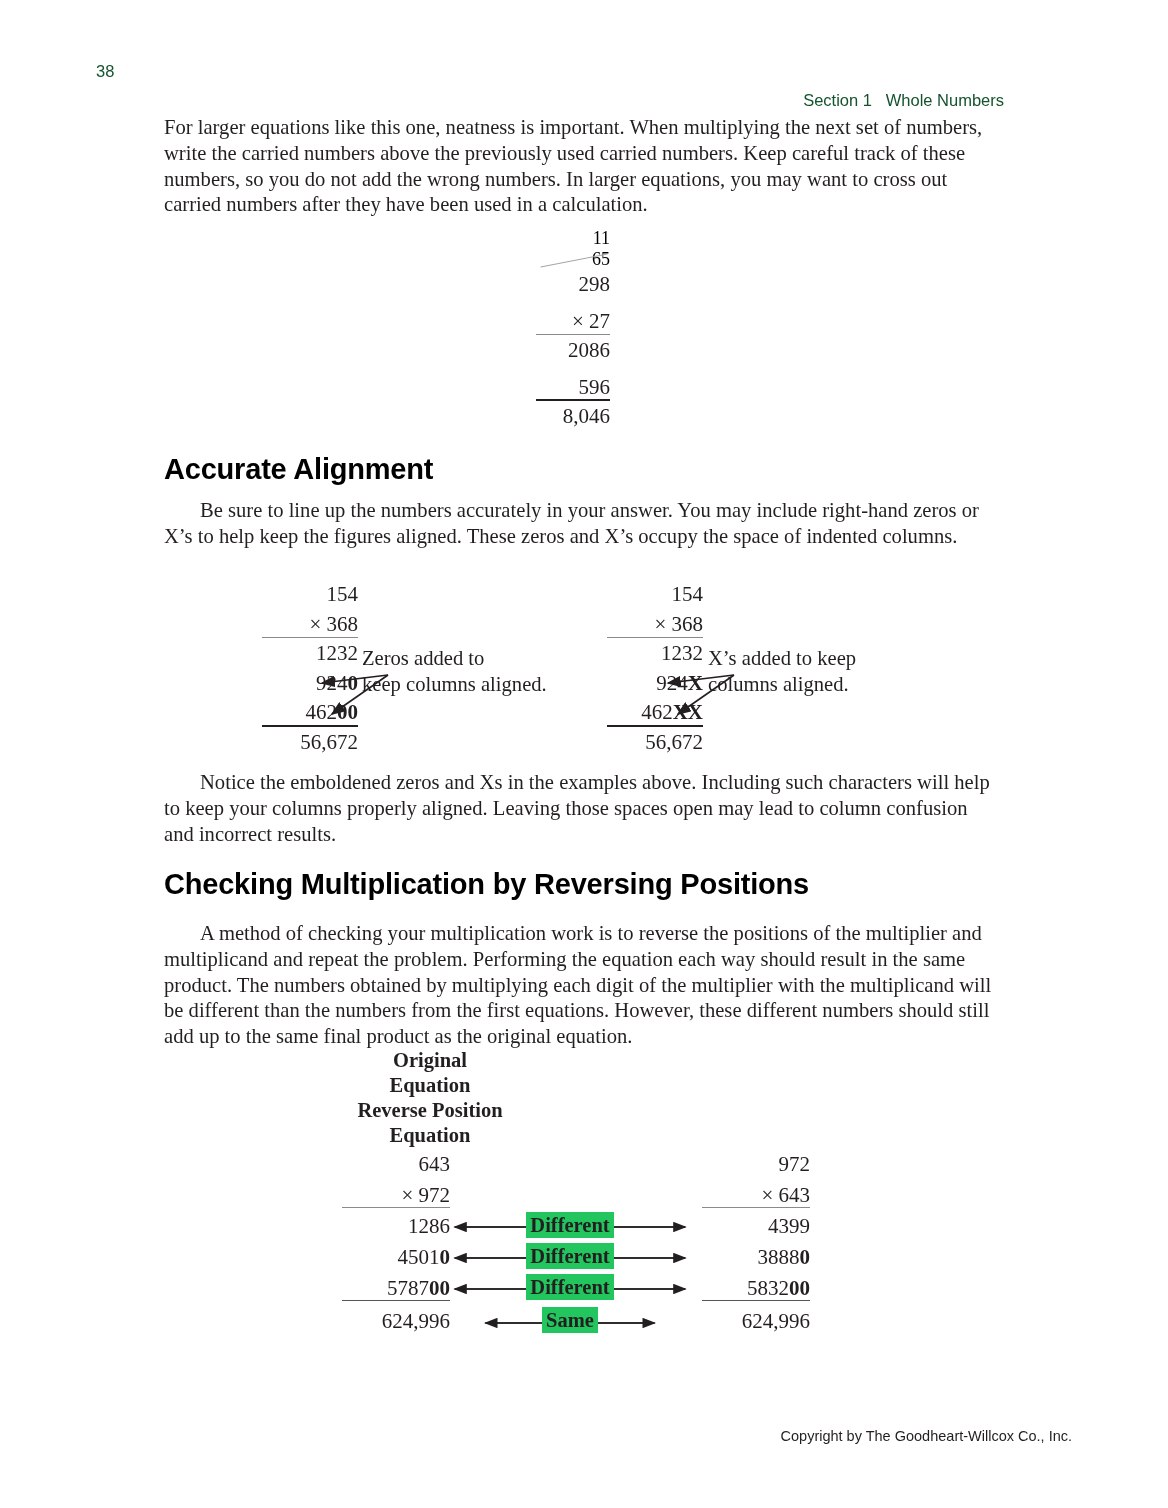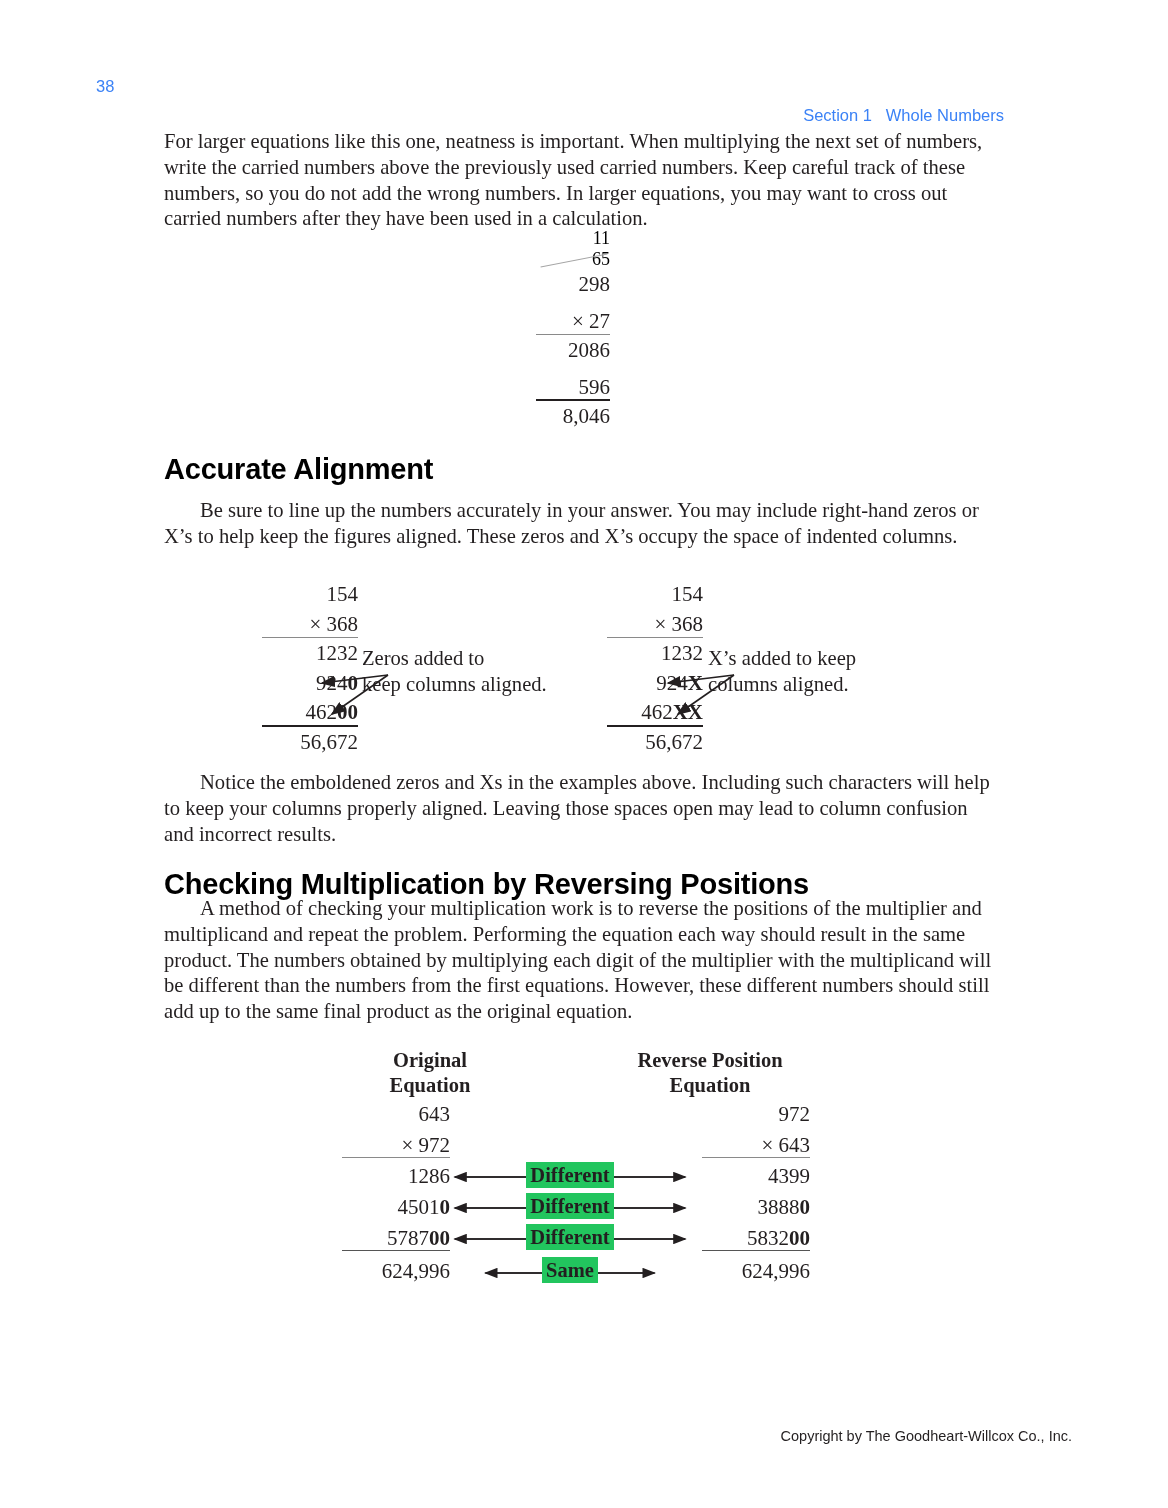--- a/index.html
+++ b/index.html
@@ -13,27 +13,27 @@
     height: 1508px;
     background: #ffffff;
     font-family: "Liberation Serif", serif;
     color: #1a1a1a;
     overflow: hidden;
   }
 
   
   .runhead {
     position: absolute;
-    top: 77px;
+    top: 62px;
     left: 96px;
     right: 96px;
     height: 24px;
     font-family: "Liberation Sans", sans-serif;
     font-size: 16.5px;
-    color: #3b82f6;
+    color: #14532d;
   }
   .runhead .folio {
     position: absolute;
     left: 0;
     top: 0;
   }
   .runhead .sectionline {
     position: absolute;
     right: 68px;
     top: 0;
@@ -144,20 +144,21 @@
     position: absolute;
     left: 330px;
     top: 1048px;
     width: 480px;
     font-size: 21px;
     color: #231f20;
   }
   #compare .hdr {
     display: flex;
     justify-content: space-between;
+    flex-direction: column;
   }
   #compare .hdr .hcell {
     width: 200px;
     text-align: center;
     font-weight: bold;
     font-size: 20.5px;
     line-height: 25px;
   }
   #compare .crow {
     display: flex;
@@ -221,21 +222,21 @@
 </head>
 <body>
 
 <div class="page">
 
   <div class="runhead">
     <span class="folio">38</span>
     <span class="sectionline">Section 1   Whole Numbers</span>
   </div>
 
-  <div class="body-col" style="top:129px;">
+  <div class="body-col" style="top:115px;">
     <p class="para">For larger equations like this one, neatness is important. When multiplying the next set of numbers, write the carried numbers above the previously used carried numbers. Keep careful track of these numbers, so you do not add the wrong numbers. In larger equations, you may want to cross out carried numbers after they have been used in a calculation.</p>
   </div>
 
   <div class="mathblock" id="ex-carry">
     <div class="carry">11</div>
     <div class="carry struck">65</div>
     <div class="mrow">298</div>
     <div class="gap"></div>
     <div class="mrow rule-thin">× 27</div>
     <div class="mrow">2086</div>
@@ -299,21 +300,21 @@
     <line x1="72" y1="15" x2="16" y2="54" stroke="#231f20" stroke-width="1.6" marker-end="url(#ah2)"></line>
   </svg>
 
   <div class="body-col" style="top:770px;">
     <p class="para indent">Notice the emboldened zeros and Xs in the examples above. Including such characters will help to keep your columns properly aligned. Leaving those spaces open may lead to column confusion and incorrect results.</p>
   </div>
 
   <div class="body-col" style="top:868px;">
     <h2 class="heading">Checking Multiplication by Reversing Positions</h2>
   </div>
-  <div class="body-col" style="top:896px;">
+  <div class="body-col" style="top:921px;">
     <p class="para indent">A method of checking your multiplication work is to reverse the positions of the multiplier and multiplicand and repeat the problem. Performing the equation each way should result in the same product. The numbers obtained by multiplying each digit of the multiplier with the multiplicand will be different than the numbers from the first equations. However, these different numbers should still add up to the same final product as the original equation.</p>
   </div>
 
   <div id="compare">
     <div class="hdr">
       <div class="hcell">
         <div>Original</div>
         <div>Equation</div>
       </div>
       <div class="hcell">

